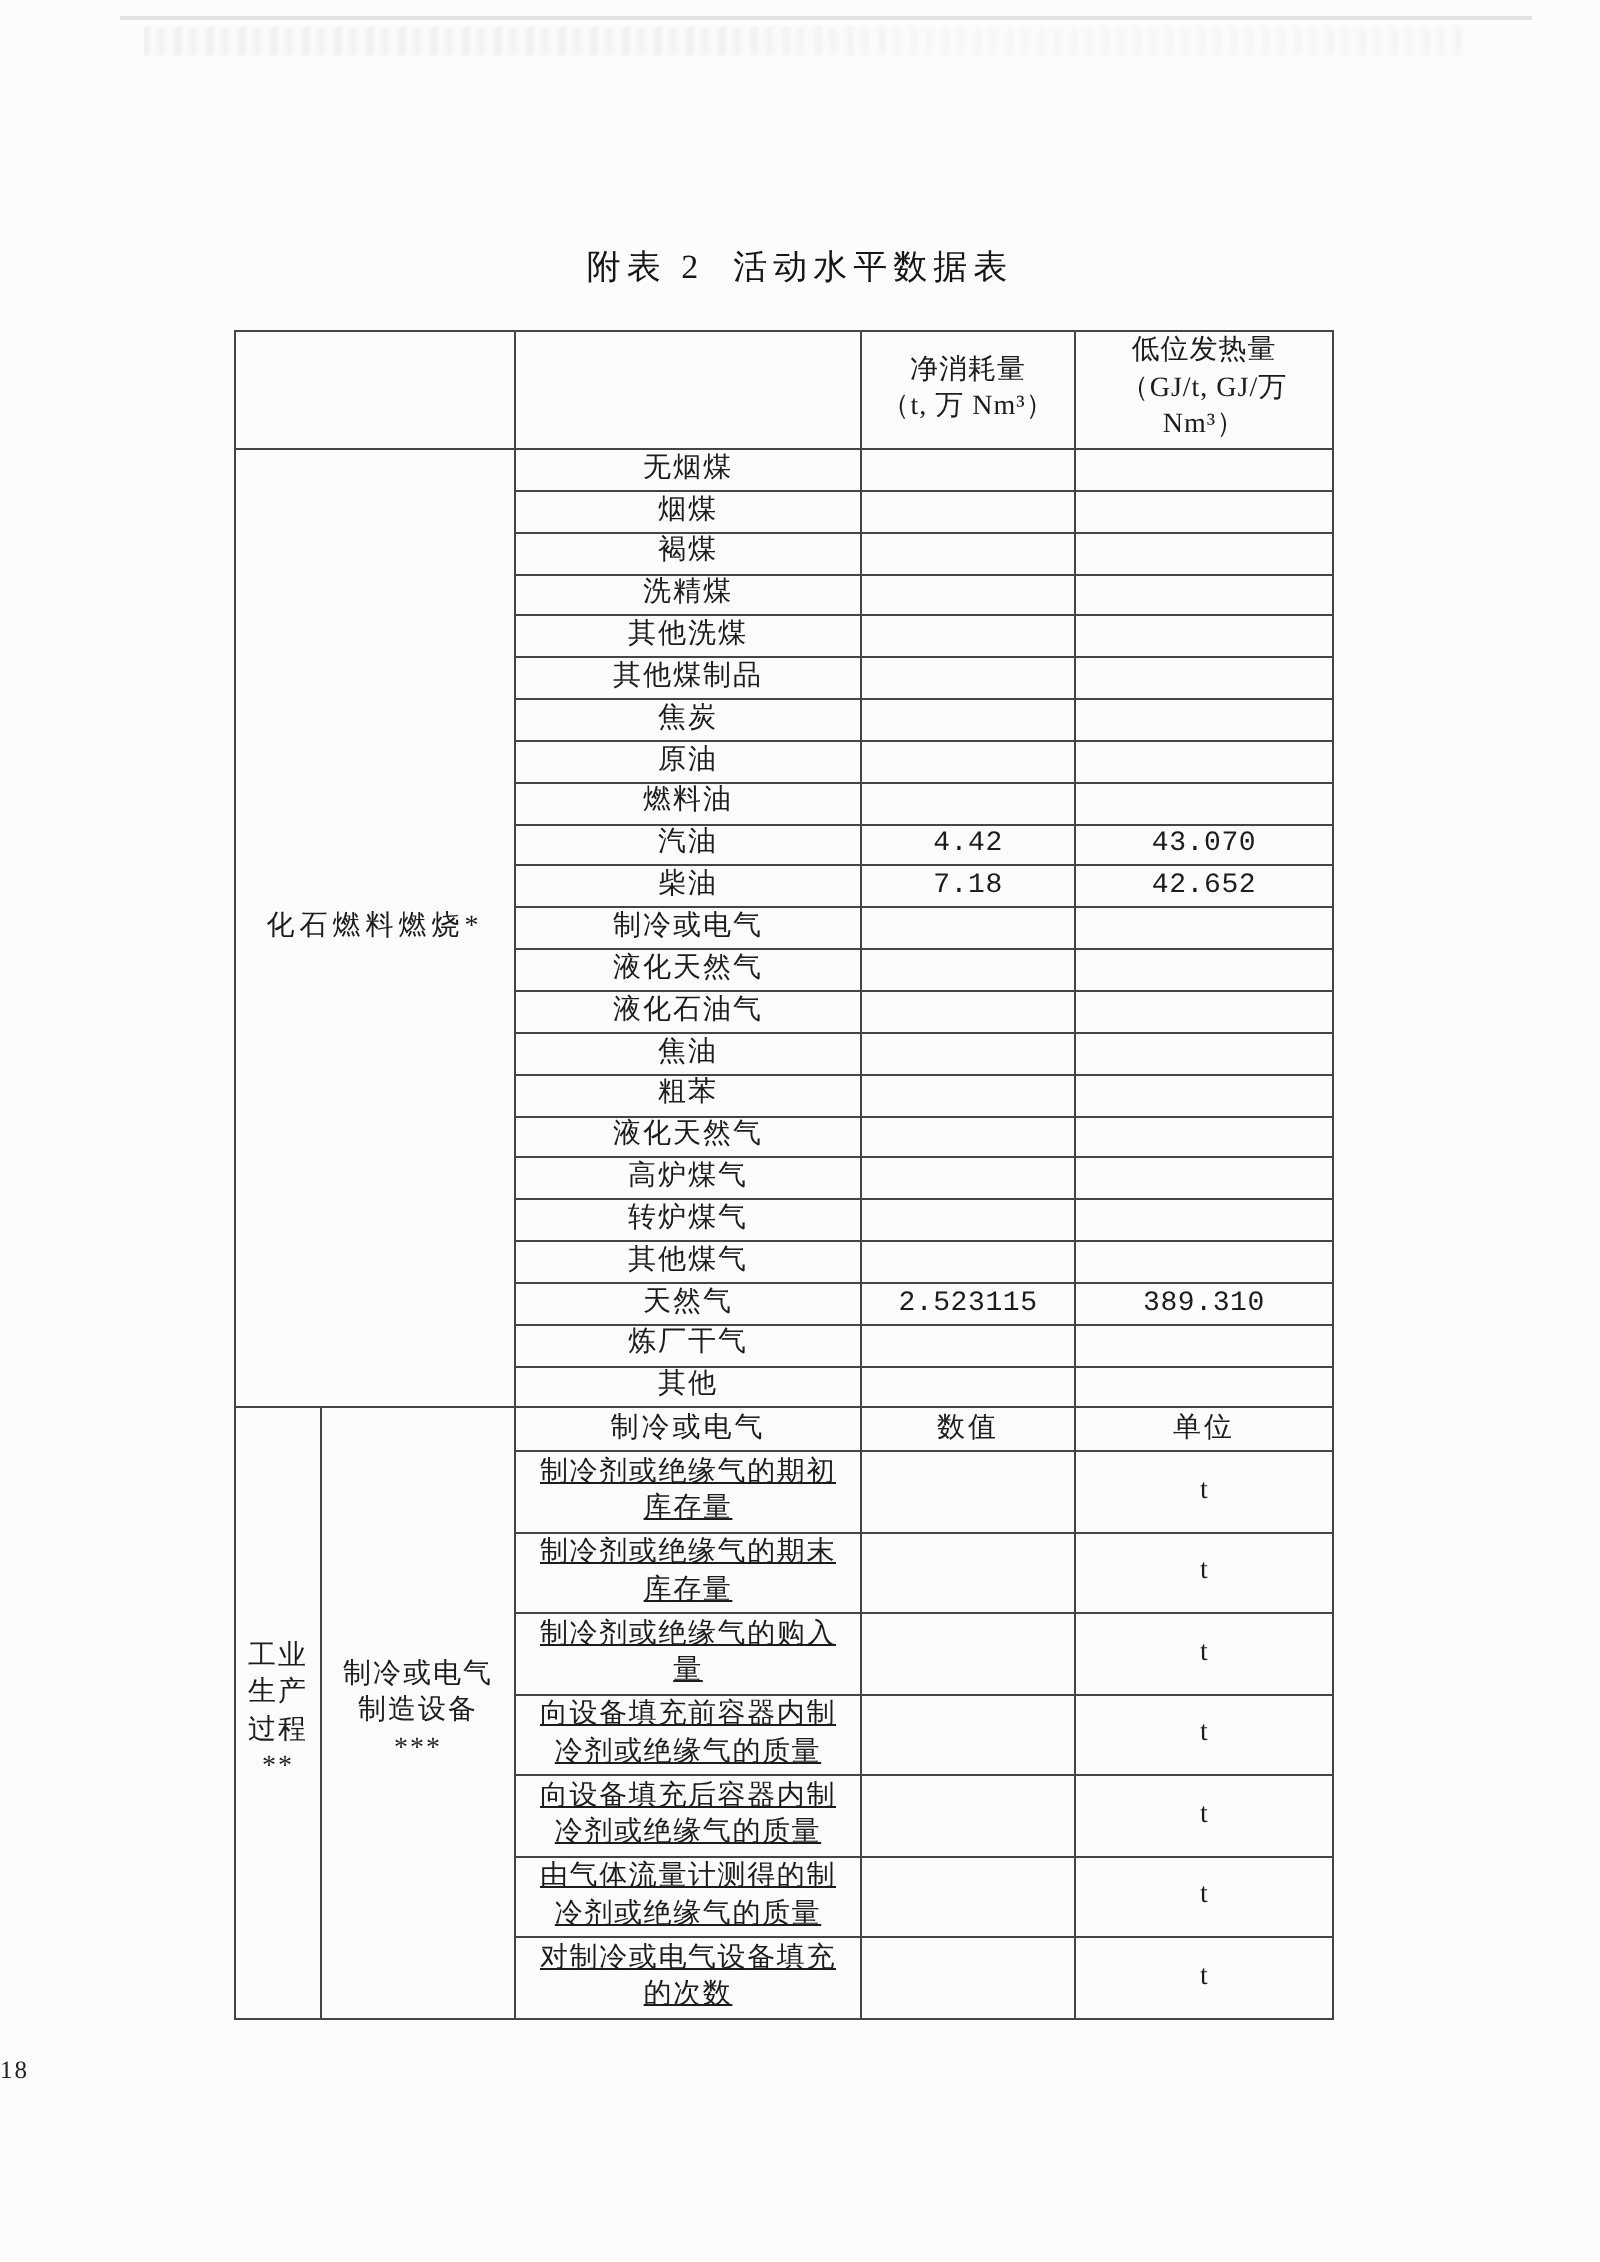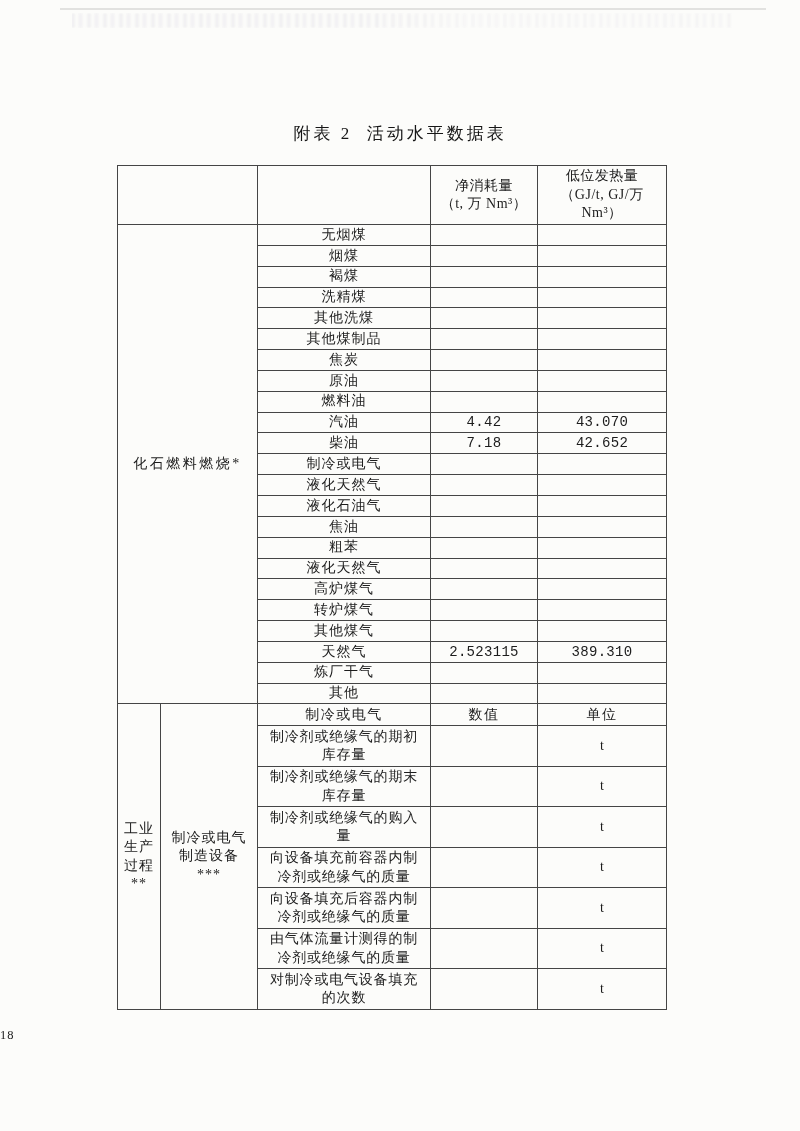--- a/index.html
+++ b/index.html
@@ -56,21 +56,21 @@
 
   tr.header-row   { height: 59px; }
   tr.fuel-row     { height: 20.85px; }
   tr.param-header-row { height: 22px; }
   tr.param-row    { height: 40.5px; }
 
   .cjk   { letter-spacing: 1.5px; }
   .section-label { letter-spacing: 2.5px; font-size: 14.5px; }
   .num-cell { font-size: 15px; letter-spacing: 0.3px; font-family: Liberation Mono, monospace; }
   .fuel-name { letter-spacing: 1px; font-size: 14px; }
-  .param-name { letter-spacing: 0.8px; font-size: 14px; line-height: 1.38; }
+  .param-name { letter-spacing: 0.8px; font-size: 14px; line-height: 1.38; text-decoration: underline; }
   .unit-cell { vertical-align: top; padding-top: 3px; font-size: 14.5px; }
   .v-label { line-height: 1.6; letter-spacing: 1px; font-size: 14px; }
 
   .header-cell { font-size: 14px; letter-spacing: 0.5px; line-height: 1.45; }
 
   .page-number {
     position: absolute; top: 1028px; left: 0; width: 100%;
     font-size: 12.5px; letter-spacing: 1px;
     color: #222;
   }

